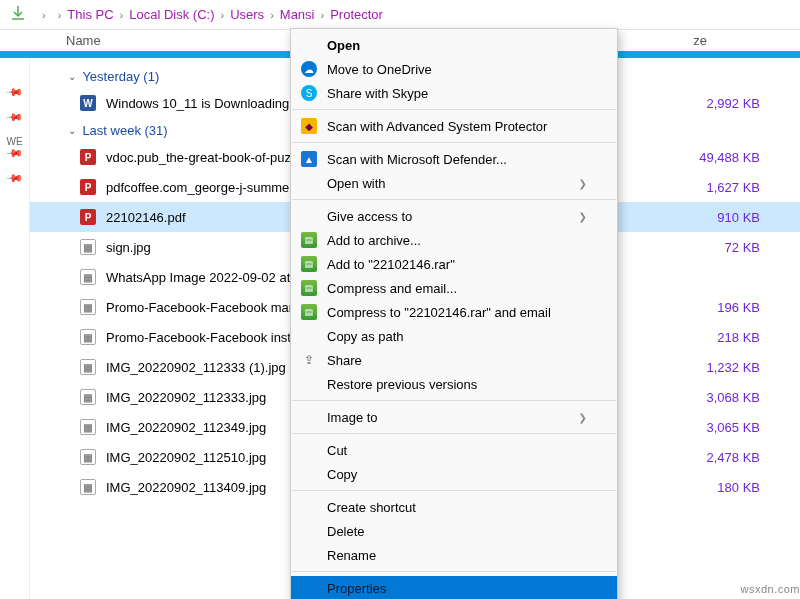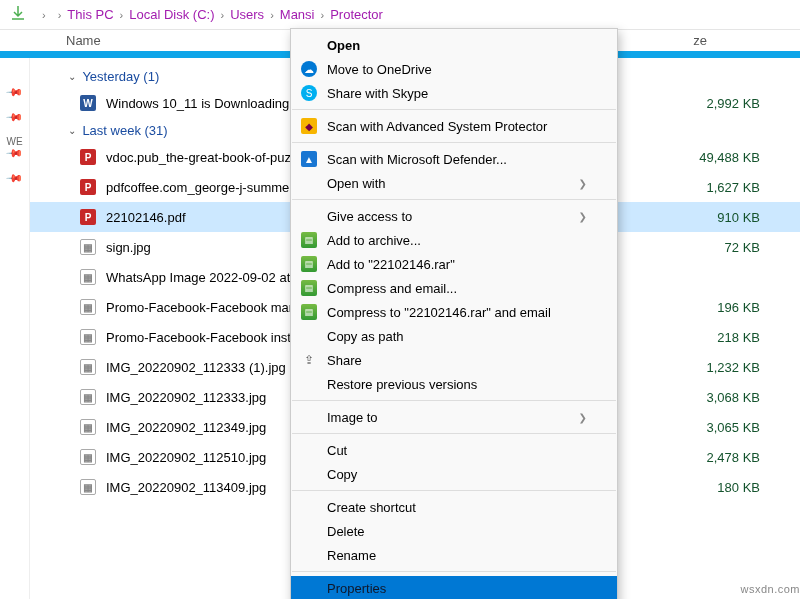--- a/index.html
+++ b/index.html
@@ -18,21 +18,21 @@
   .content { flex:1; padding-top:6px; overflow:hidden; }
   .group-hdr { display:flex; align-items:center; height:24px; padding-left:38px; color:#1a4ca0; }
   .chev { font-size:10px; margin-right:6px; color:#555; }
   .row { display:flex; align-items:center; height:30px; padding-left:50px; }
   .row.selected { background:#cce8ff; }
   .ficon { width:16px; height:16px; margin-right:10px; flex-shrink:0; display:flex; align-items:center; justify-content:center; font-size:10px; font-weight:bold; color:#fff; border-radius:2px; }
   .i-doc { background:#2b579a; }
   .i-pdf { background:#c62828; }
   .i-img { background:#fff; border:1px solid #aaa; color:#888; }
   .fname { flex:1; white-space:nowrap; overflow:hidden; }
-  .fsize { width:140px; text-align:right; padding-right:40px; color:#14532d; }
+  .fsize { width:140px; text-align:right; padding-right:40px; color:#6d28d9; }
   .ctx-menu { position:absolute; left:290px; top:28px; width:328px; background:#f9f9f9; border:1px solid #ccc; box-shadow:2px 4px 10px rgba(0,0,0,0.25); z-index:100; padding:4px 0; }
   .mi { display:flex; align-items:center; height:24px; padding:0 30px 0 36px; position:relative; cursor:default; }
   .mi.bold { font-weight:600; }
   .mi.hl { background:#0078d4; color:#0f172a; }
   .mi-icon { position:absolute; left:10px; width:16px; height:16px; display:flex; align-items:center; justify-content:center; font-size:12px; }
   .mi-arrow { margin-left:auto; color:#888; font-size:10px; }
   .sep { height:1px; background:#ddd; margin:4px 1px; }
   .ic-od { background:#0078d4; border-radius:50%; color:#fff; font-size:10px; }
   .ic-skype { background:#00aff0; border-radius:50%; color:#fff; font-size:10px; }
   .ic-asp { background:#f7b500; border-radius:2px; color:#704; font-size:10px; }

